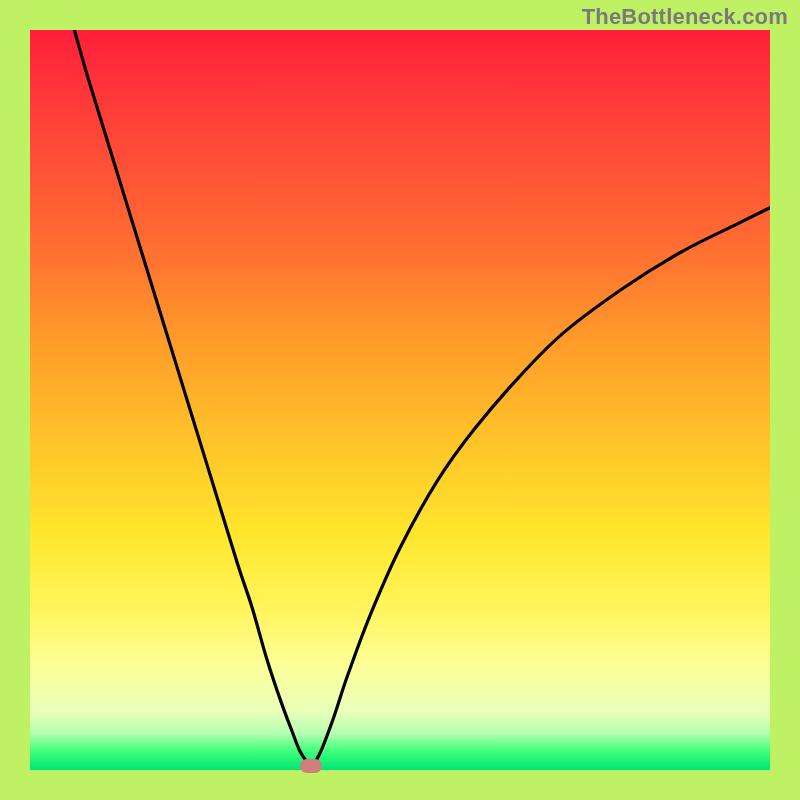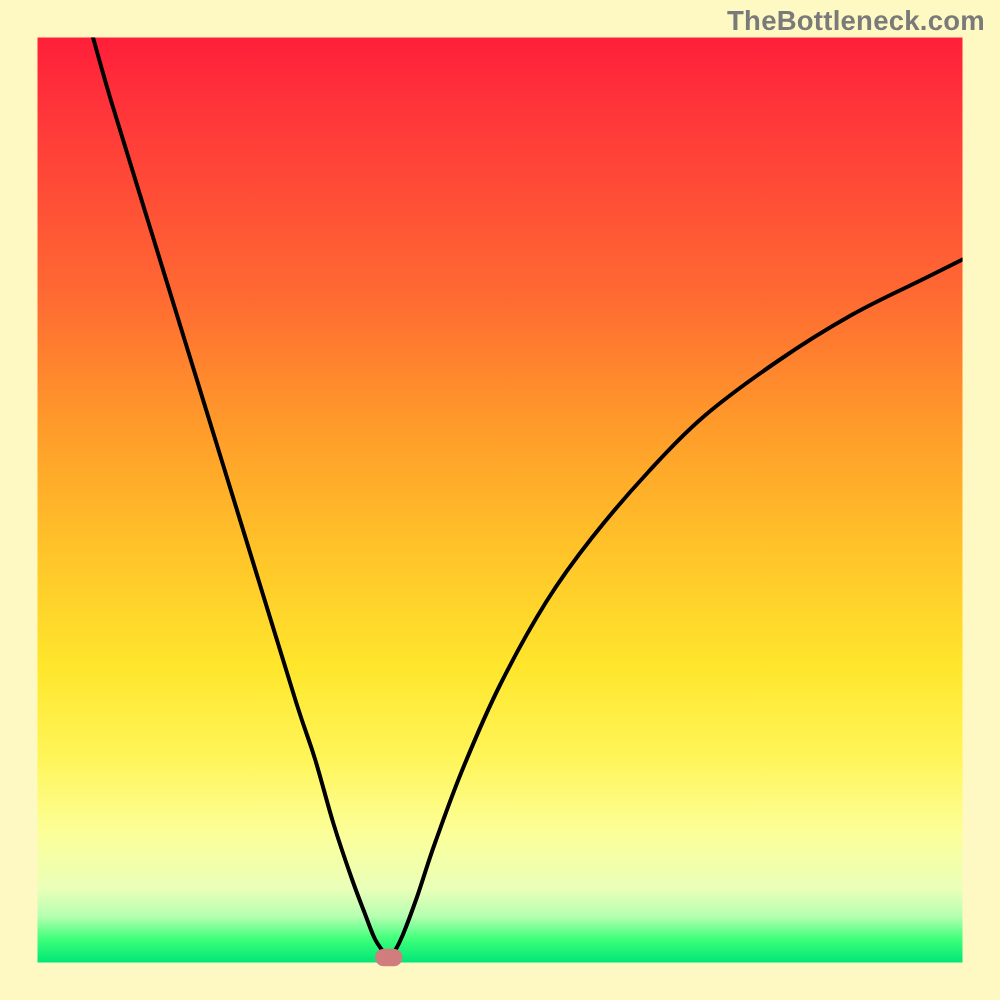--- a/index.html
+++ b/index.html
@@ -10,21 +10,21 @@
     background: #000;
     overflow: hidden;
     font-family: Arial, Helvetica, sans-serif;
   }
   .frame {
     position: absolute;
     top: 0;
     left: 0;
     width: 800px;
     height: 800px;
-    background: #fef9c3;
+    background: #bef264;
   }
   .plot-area {
     position: absolute;
     top: 30px;
     left: 30px;
     width: 740px;
     height: 740px;
     
     background: linear-gradient(
       to bottom,

